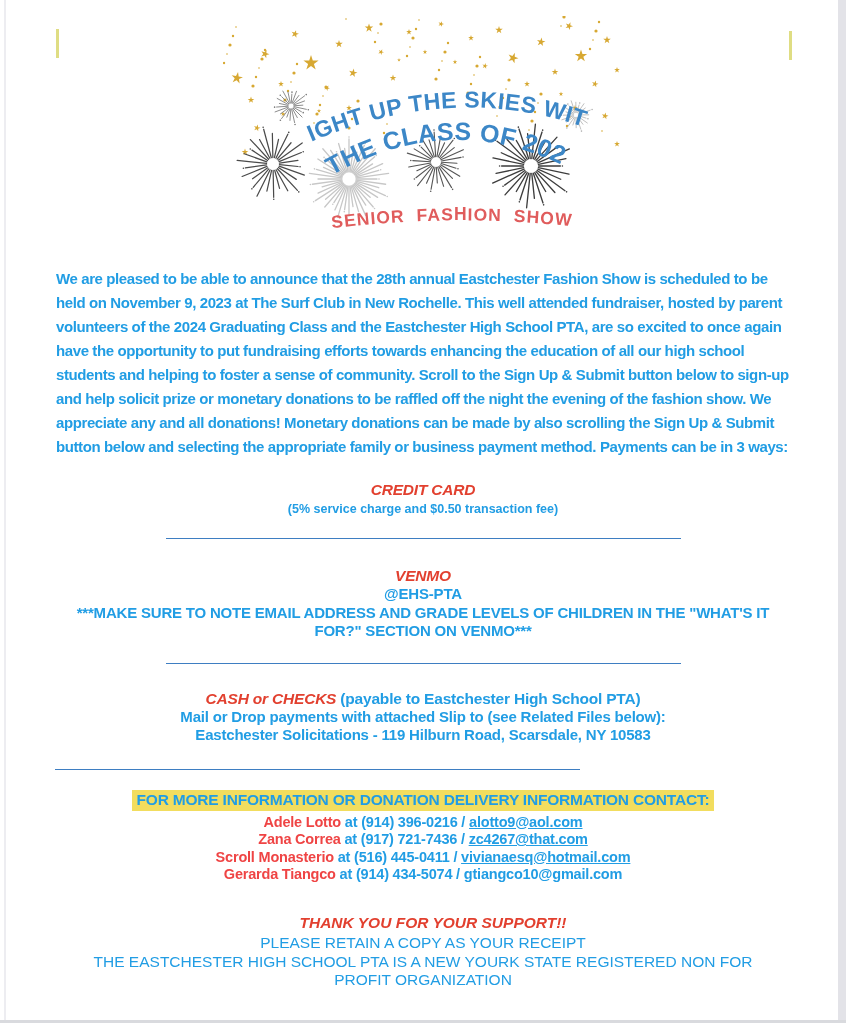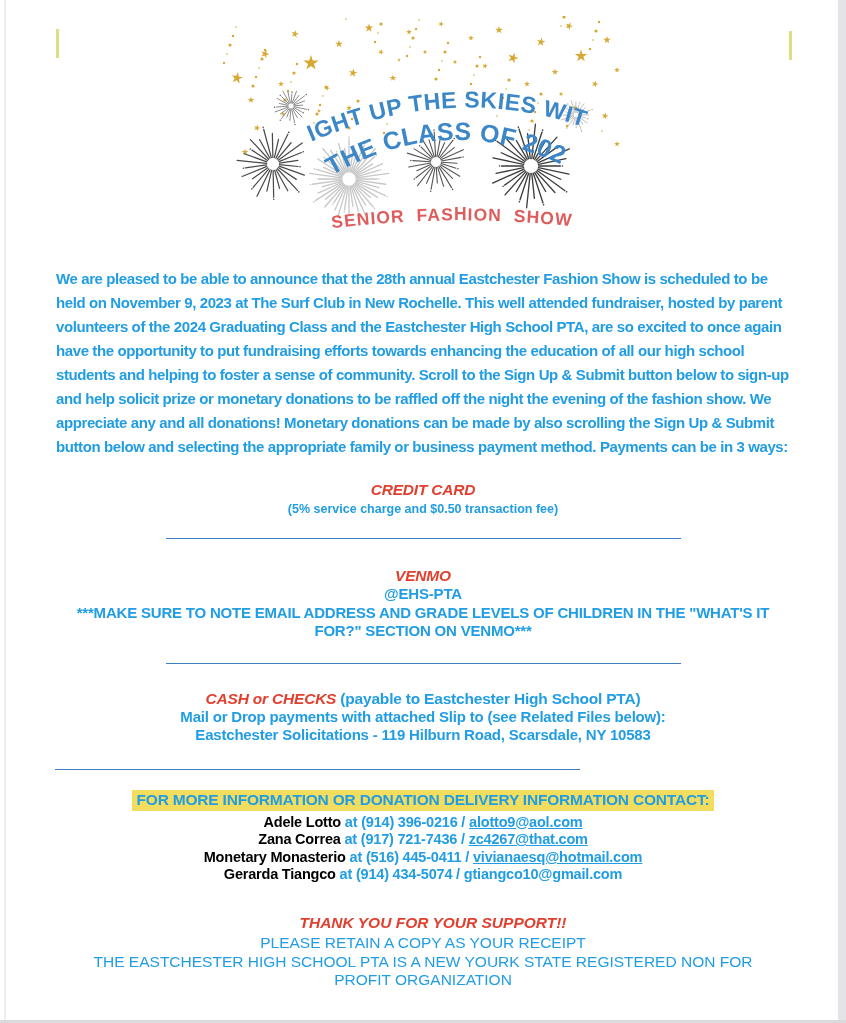--- a/index.html
+++ b/index.html
@@ -41,21 +41,21 @@
 
   .hl {
     display:inline-block; background:#f2dd5e; padding:1px 5px 2px;
     font-weight:700; font-size:15.5px; letter-spacing:-0.2px;
   }
   .deadline-row { margin-top:40px; }
   .contact-head-row { margin-top:20px; }
 
   .contacts { margin-top:3px; }
   .contact-row { font-weight:700; font-size:14.5px; line-height:17.6px; letter-spacing:-0.2px; }
-  .c-name { color:#000000; }
+  .c-name { color:#ef4444; }
   .c-mid  { color:#219de4; }
   .c-email { color:#219de4; text-decoration:none; }
   .c-email.underlined { text-decoration:underline; }
 
   .thanks   { margin-top:30px; font-weight:700; font-size:15.5px;padding-left:20px; }
   .footer-line { margin-top:2px; font-weight:400; font-size:15.5px; line-height:18.8px; color:#219de4; }
   .nonprofit { width:700px; margin:0 auto; }
 </style>
 </head>
 <body>
@@ -437,21 +437,21 @@
     <div class="divider divider-left"></div>
 
 
     <div class="contact-head-row">
       <span class="hl blue">FOR MORE INFORMATION OR DONATION DELIVERY INFORMATION CONTACT:</span>
     </div>
 
     <div class="contacts">
       <div class="contact-row"><span class="c-name">Adele Lotto</span><span class="c-mid"> at (914) 396-0216 / </span><a class="c-email underlined">alotto9@aol.com</a></div>
       <div class="contact-row"><span class="c-name">Zana Correa</span><span class="c-mid"> at (917) 721-7436 / </span><a class="c-email underlined">zc4267@that.com</a></div>
-      <div class="contact-row"><span class="c-name">Monetary Monasterio</span><span class="c-mid"> at (516) 445-0411 / </span><a class="c-email underlined">vivianaesq@hotmail.com</a></div>
+      <div class="contact-row"><span class="c-name">Scroll Monasterio</span><span class="c-mid"> at (516) 445-0411 / </span><a class="c-email underlined">vivianaesq@hotmail.com</a></div>
       <div class="contact-row"><span class="c-name">Gerarda Tiangco</span><span class="c-mid"> at (914) 434-5074 / </span><a class="c-email">gtiangco10@gmail.com</a></div>
     </div>
 
     <div class="thanks red">THANK YOU FOR YOUR SUPPORT!!</div>
     <div class="footer-line">PLEASE RETAIN A COPY AS YOUR RECEIPT</div>
     <div class="footer-line nonprofit">THE EASTCHESTER HIGH SCHOOL PTA IS A NEW YOURK STATE REGISTERED NON FOR PROFIT ORGANIZATION</div>
   </div>
 
 </div>
 

